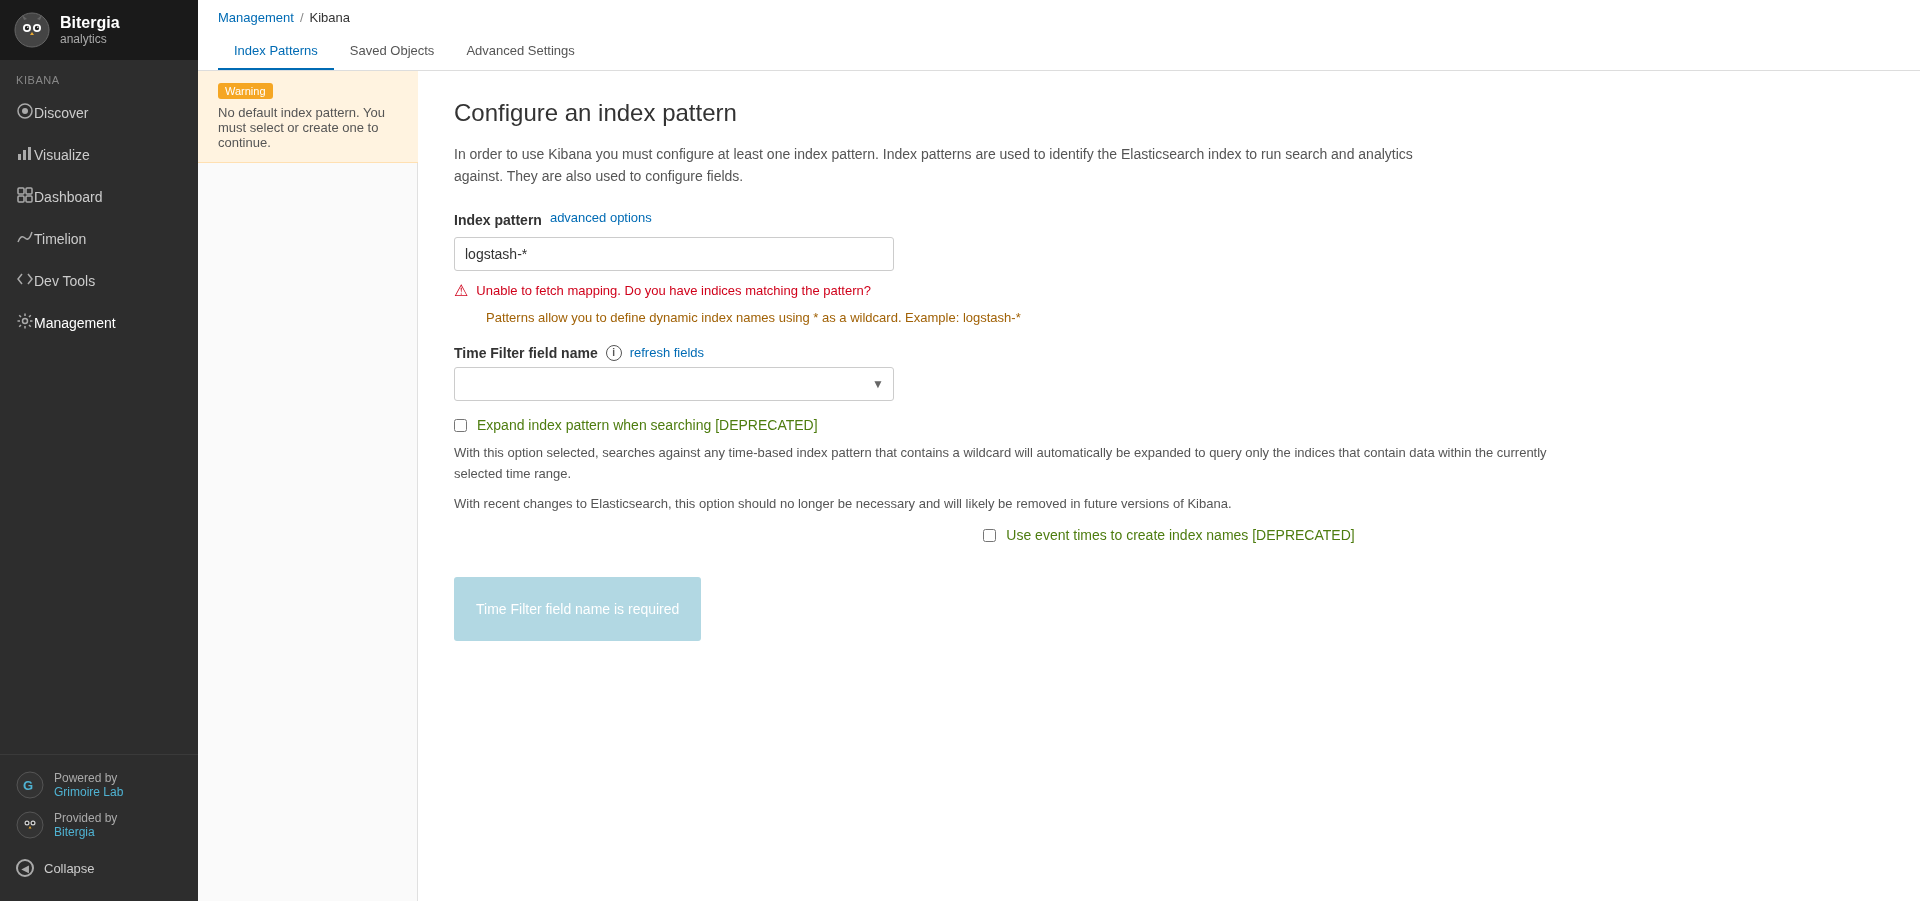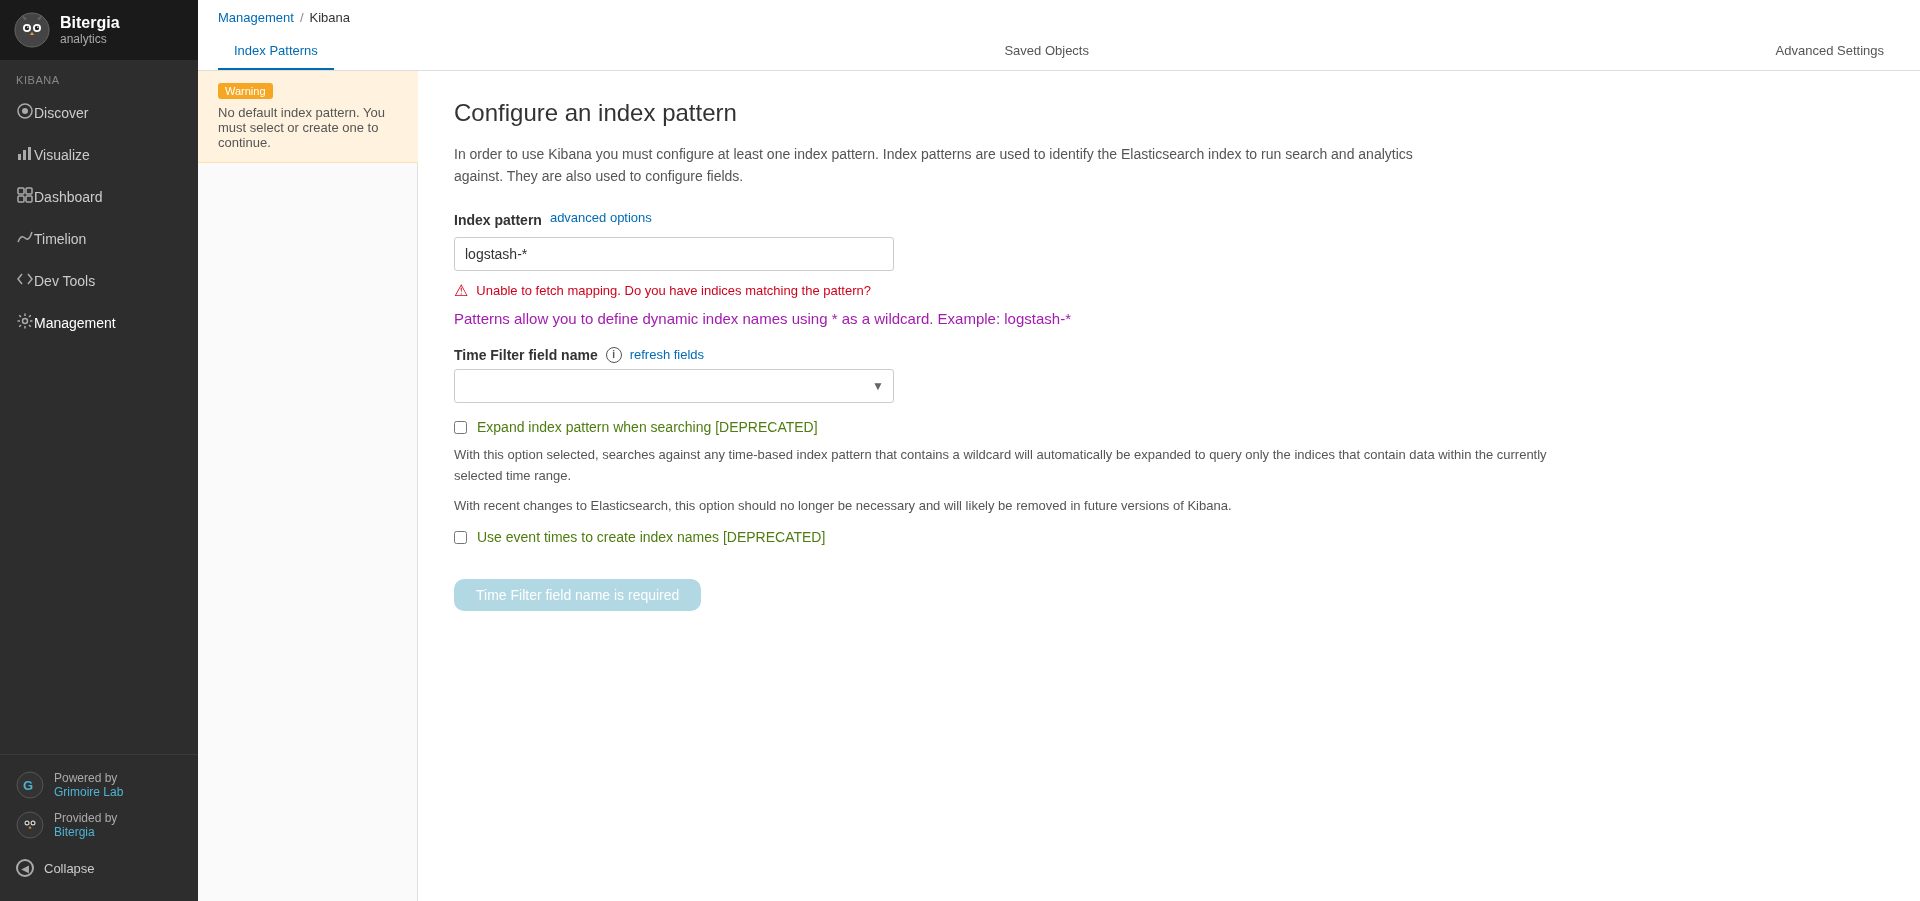--- a/index.html
+++ b/index.html
@@ -139,21 +139,20 @@
     }
     .breadcrumb-sep {
       color: #888;
     }
     .breadcrumb-current {
       color: #333;
     }
     #tabnav {
       display: flex;
       gap: 0;
-      justify-content: space-between;
     }
     .tab-item {
       padding: 10px 16px;
       cursor: pointer;
       color: #555;
       font-size: 13px;
       border-bottom: 2px solid transparent;
     }
     .tab-item.active {
       color: #006bb4;
@@ -247,23 +246,24 @@
       color: #d0021b;
       font-size: 13px;
       margin: 10px 0;
     }
     .error-icon {
       color: #d0021b;
       font-size: 16px;
     }
 
     .hint-text {
-      font-size: 15px;
-      color: #a21caf;
+      font-size: 13px;
+      color: #a16207;
       margin-bottom: 20px;
+      margin-left: 32px;
     }
 
     .select-wrapper {
       position: relative;
       width: 440px;
       margin-bottom: 16px;
     }
     .select-wrapper select {
       width: 100%;
       padding: 8px 30px 8px 10px;
@@ -328,25 +328,25 @@
       line-height: 1.6;
       margin-bottom: 10px;
       max-width: 1100px;
     }
     .expand-description em {
       font-style: italic;
     }
 
     .submit-btn {
       margin-top: 24px;
-      padding: 8px 22px;
+      padding: 24px 22px;
       background: #aad4e0;
       color: #fff;
       border: none;
-      border-radius: 10px;
+      border-radius: 3px;
       font-size: 14px;
       cursor: not-allowed;
       opacity: 0.9;
     }
 
     
     .owl-svg {
       width: 36px;
       height: 36px;
     }
@@ -533,21 +533,21 @@
 
       
       <div class="checkbox-row">
         <input type="checkbox" style="">
         <span class="checkbox-label">Expand index pattern when searching [DEPRECATED]</span>
       </div>
       <p class="expand-description">With this option selected, searches against any time-based index pattern that contains a wildcard will automatically be expanded to query only the indices that contain data within the currently selected time range.</p>
       <p class="expand-description">With recent changes to Elasticsearch, this option should no longer be necessary and will likely be removed in future versions of Kibana.</p>
 
       
-      <div class="checkbox-row" style="margin-top:12px;">
+      <div class="checkbox-row" style="margin-top:12px;justify-content:center;">
         <input type="checkbox" style="">
         <span class="checkbox-label">Use event times to create index names [DEPRECATED]</span>
       </div>
 
       
       <button class="submit-btn" disabled="">
         <span>Time Filter field name is required</span>
       </button>
     </div>
   </div>

